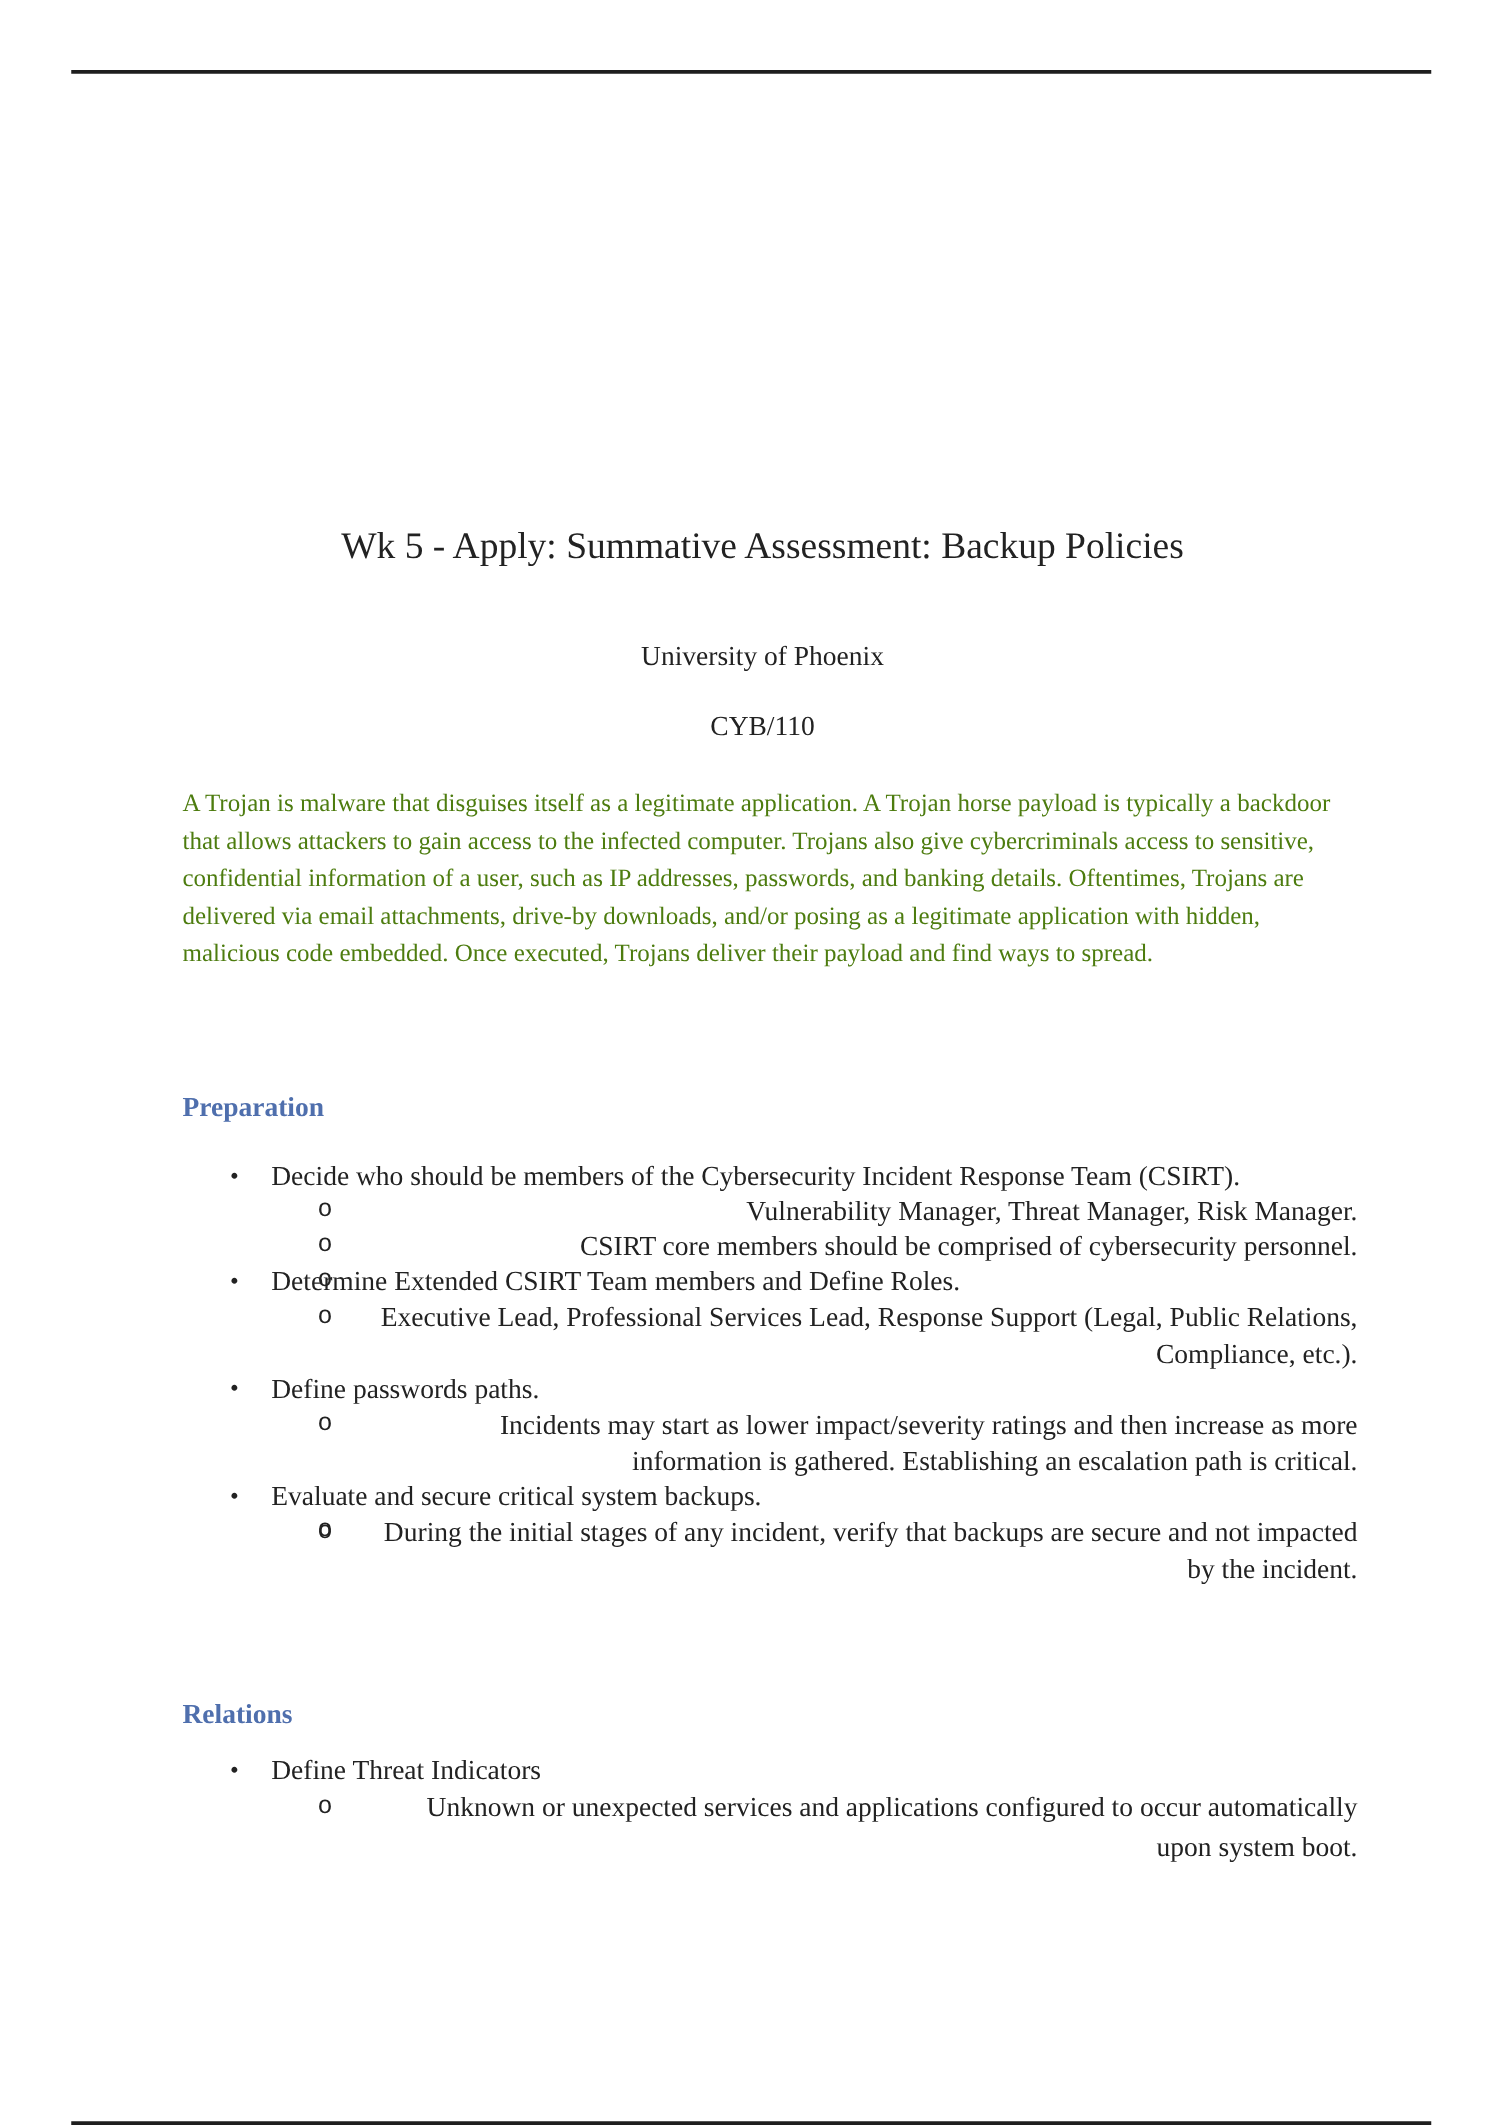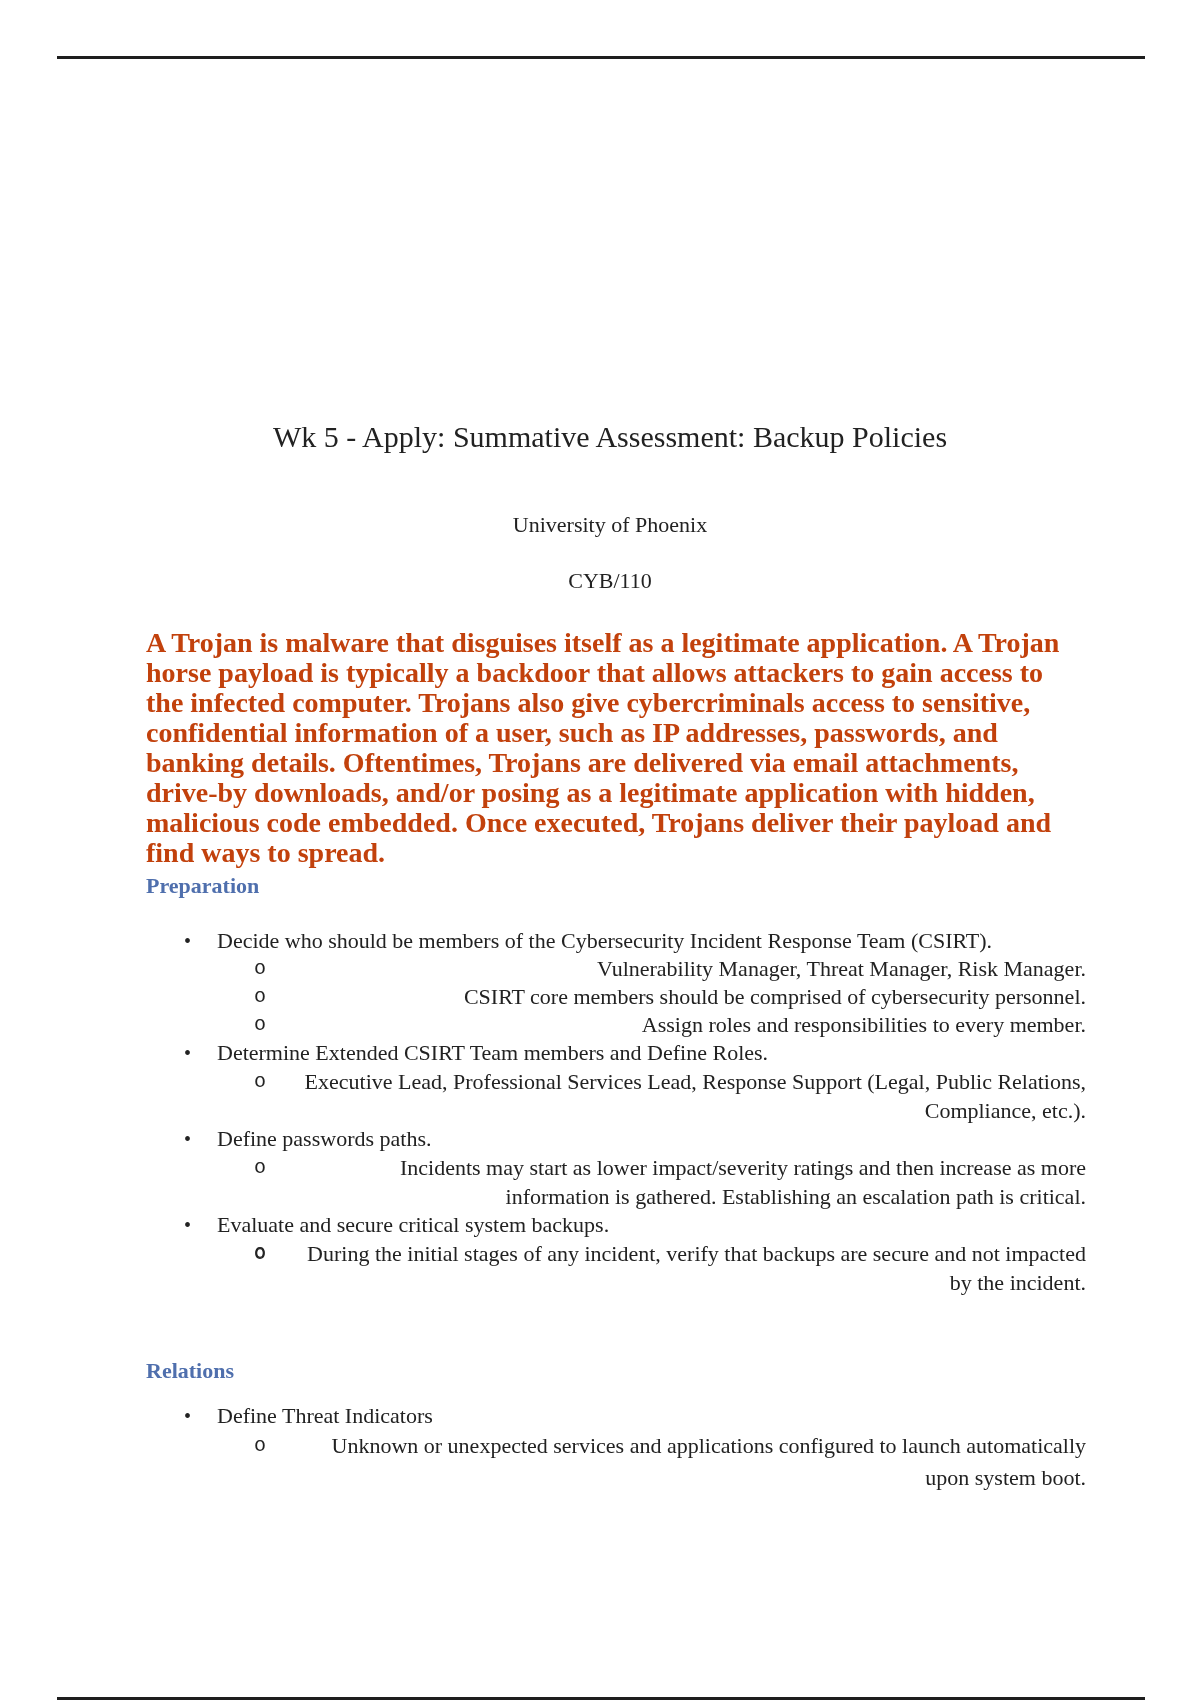--- a/index.html
+++ b/index.html
@@ -6,22 +6,22 @@
     body { width: 1200px; height: 1700px; position: relative; overflow: hidden;
            font-family: "Liberation Serif", "DejaVu Serif", serif; color: #222; }
     .rule { position: absolute; left: 57px; width: 1088px; height: 3px; background: #1e1e1e; }
     .rule.top { top: 56px; }
     .rule.bottom { top: 1697px; }
     .title { position: absolute; top: 420px; left: 0; width: 1220px; text-align: center;
              font-size: 30px; color: #222; }
     .subline { position: absolute; left: 0; width: 1220px; text-align: center; font-size: 22px; color: #222; }
     .subline.uni { top: 512px; }
     .subline.course { top: 568px; }
-    .para { position: absolute; top: 628px; left: 146px; width: 940px; font-size: 28px;
-            line-height: 30px; color: #c2410c; font-weight: bold; }
+    .para { position: absolute; top: 628px; left: 146px; width: 940px; font-size: 20px;
+            line-height: 30px; color: #4d7c0f; }
     .heading { position: absolute; left: 146px; font-size: 22px; font-weight: bold; color: #4f6fad; }
     .heading.prep { top: 873px; text-align: center; }
     .heading.detect { top: 1358px; }
     ul.lvl1 { position: absolute; left: 146px; width: 940px; margin: 0; padding: 0; list-style: none;
               font-size: 22px; color: #222; }
     ul.lvl1.prep { top: 927px; }
     ul.lvl1.detect { top: 1402px; }
     .item1 { position: relative; padding-left: 71px; line-height: 28px; }
     .item1 .bullet { position: absolute; left: 38px; top: 0; font-size: 20px; }
     ul.lvl2 { list-style: none; margin: 0; padding: 0; }
@@ -52,21 +52,20 @@
     <li class="item2">
       <span class="circ">o</span>
       <span class="txt">Vulnerability Manager, Threat Manager, Risk Manager.</span>
     </li>
     <li class="item2">
       <span class="circ">o</span>
       <span class="txt">CSIRT core members should be comprised of cybersecurity personnel.</span>
     </li>
     <li class="item2">
       <span class="circ">o</span>
-      <span class="txt">Assign roles and responsibilities to every member.</span>
     </li>
   </ul>
   <li class="item1">
     <span class="bullet">•</span>
     <span>Determine Extended CSIRT Team members and Define Roles.</span>
   </li>
   <ul class="lvl2">
     <li class="item2 wrap">
       <span class="circ">o</span>
       <span class="txt">Executive Lead, Professional Services Lead, Response Support (Legal, Public Relations, Compliance, etc.).</span>
@@ -99,18 +98,18 @@
 
 <div class="heading detect">Relations</div>
 <ul class="lvl1 detect">
   <li class="item1">
     <span class="bullet">•</span>
     <span>Define Threat Indicators</span>
   </li>
   <ul class="lvl2">
     <li class="item2 wrap2">
       <span class="circ">o</span>
-      <span class="txt">Unknown or unexpected services and applications configured to launch automatically upon system boot.</span>
+      <span class="txt">Unknown or unexpected services and applications configured to occur automatically upon system boot.</span>
     </li>
   </ul>
 </ul>
 
 <div class="rule bottom"></div>
 
 </body></html>

